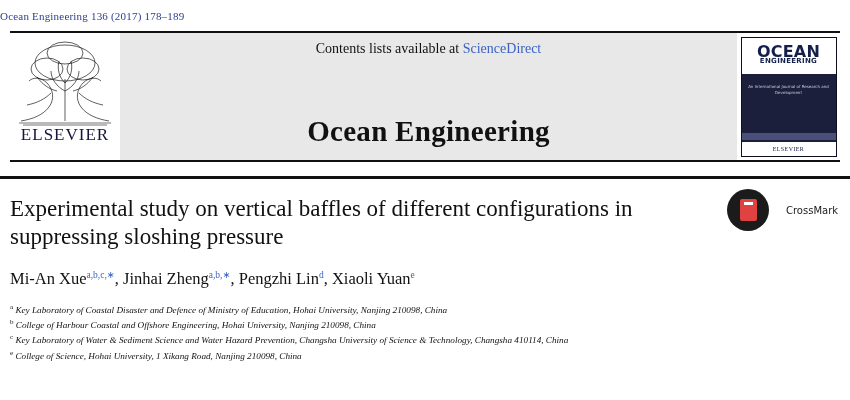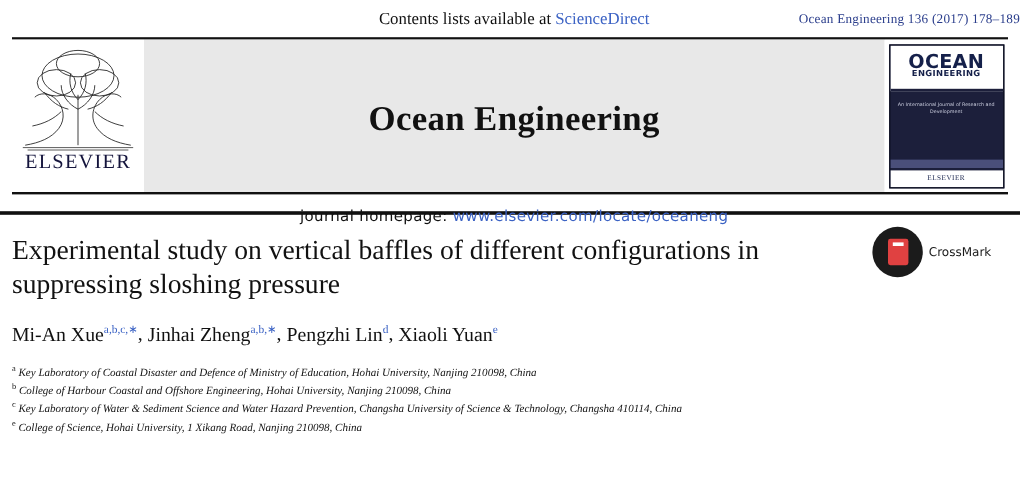--- a/index.html
+++ b/index.html
@@ -11,21 +11,21 @@
     height: 400px;
     background: #ffffff;
     font-family: "Liberation Serif", serif;
     color: #000000;
     overflow: hidden;
     position: relative;
   }
 
   
   .running-head {
-    text-align: right;
+    text-align: left;
     font-family: "Liberation Serif", serif;
     font-size: 11px;
     color: #2b3e8c;
     padding-top: 10px;
     letter-spacing: 0.2px;
   }
 
   
   .masthead {
     margin: 9px 10px 0 10px;
@@ -224,20 +224,21 @@
 
   
   .crossmark {
     position: absolute;
     right: 25px;
     top: 8px;
     width: 98px;
     height: 46px;
     display: flex;
     align-items: center;
+    gap: 12px;
   }
   .crossmark .cm-logo {
     width: 42px;
     height: 42px;
     border-radius: 50%;
     background: #1b1b1b;
     display: flex;
     align-items: center;
     justify-content: center;
     flex: 0 0 42px;
@@ -300,23 +301,20 @@
       </g>
     </svg>
     <div class="elsevier-word">ELSEVIER</div>
   </div>
 
   <div class="center-block">
     <div class="contents-line">
       <span>Contents lists available at </span><span class="sd-link">ScienceDirect</span>
     </div>
     <div class="journal-title">Ocean Engineering</div>
-    <div class="homepage-line">
-      <span>journal homepage: </span><span class="url">www.elsevier.com/locate/oceaneng</span>
-    </div>
   </div>
 
   <div class="cover-block">
     <div class="cover">
       <div class="cover-top">
         <div class="t1">OCEAN</div>
         <div class="t2">ENGINEERING</div>
       </div>
       <div class="cover-mid">An International
 Journal of Research

